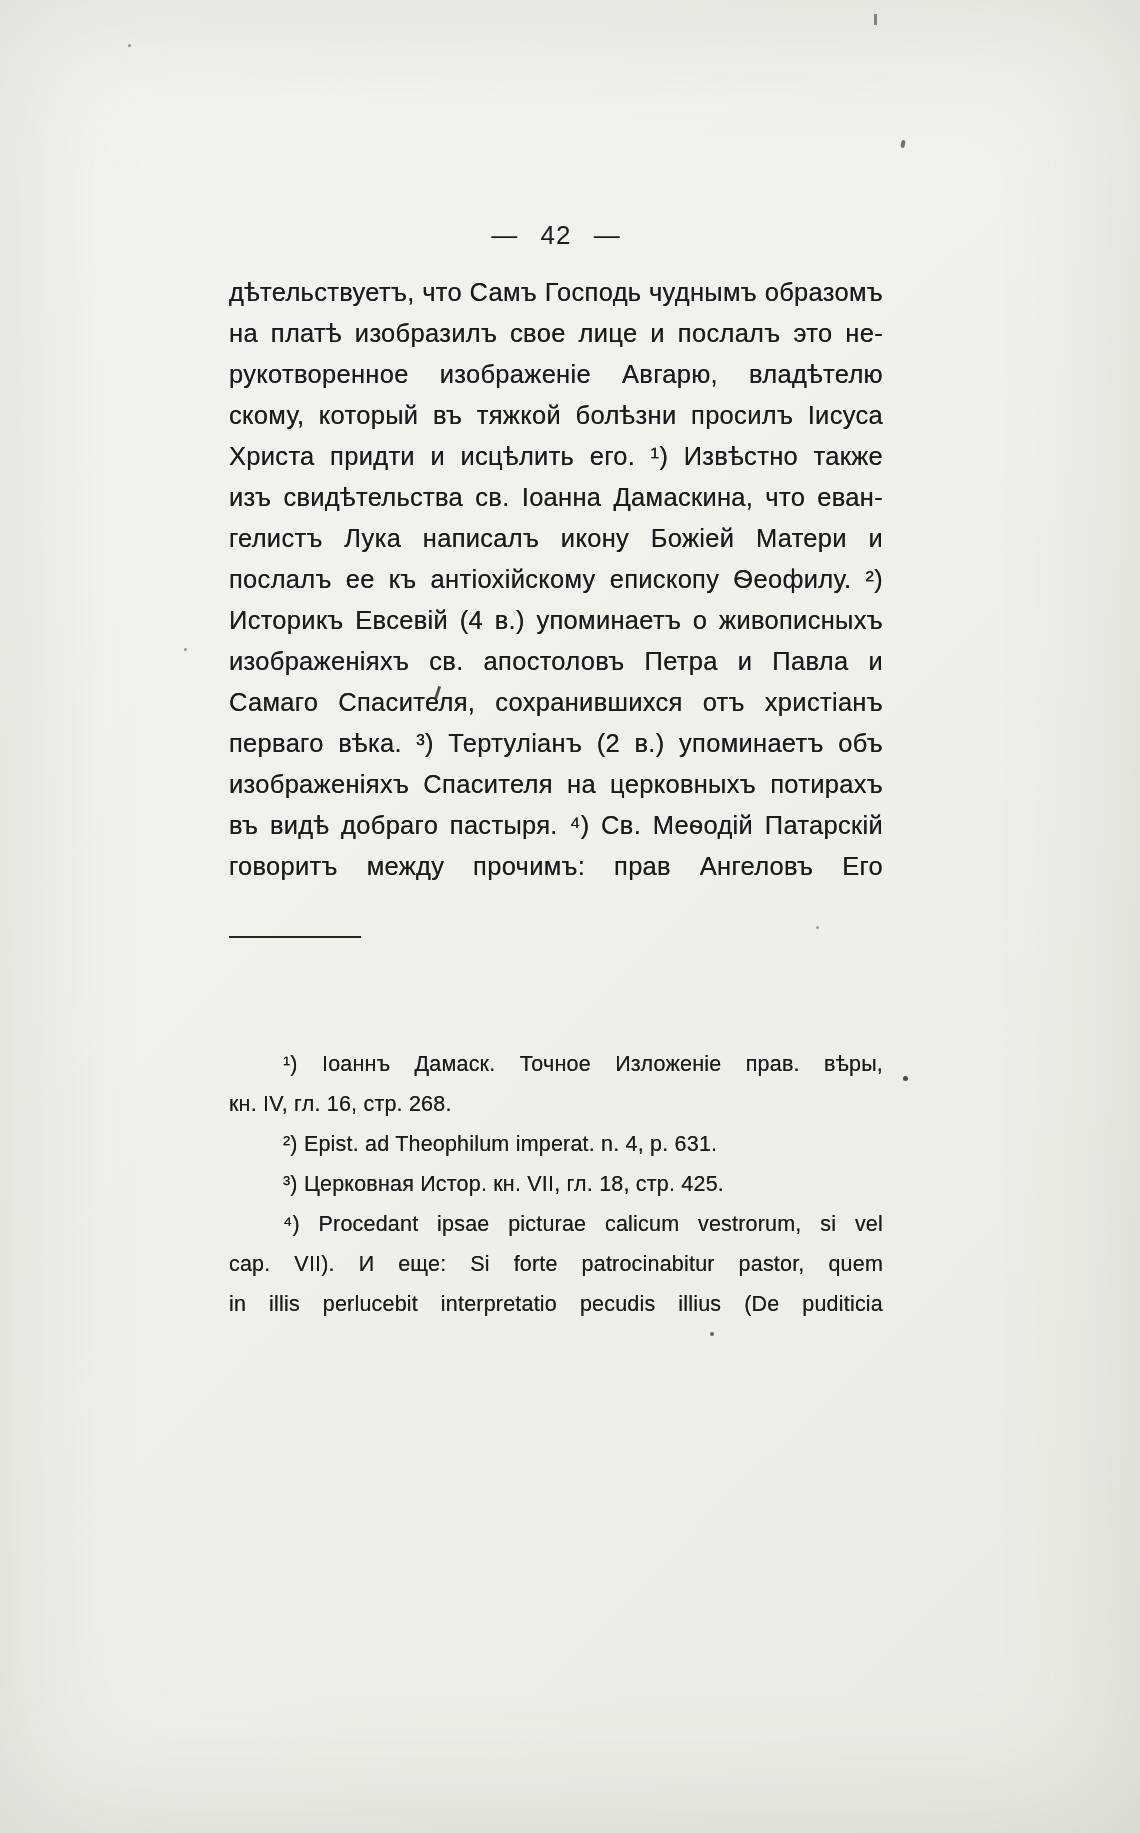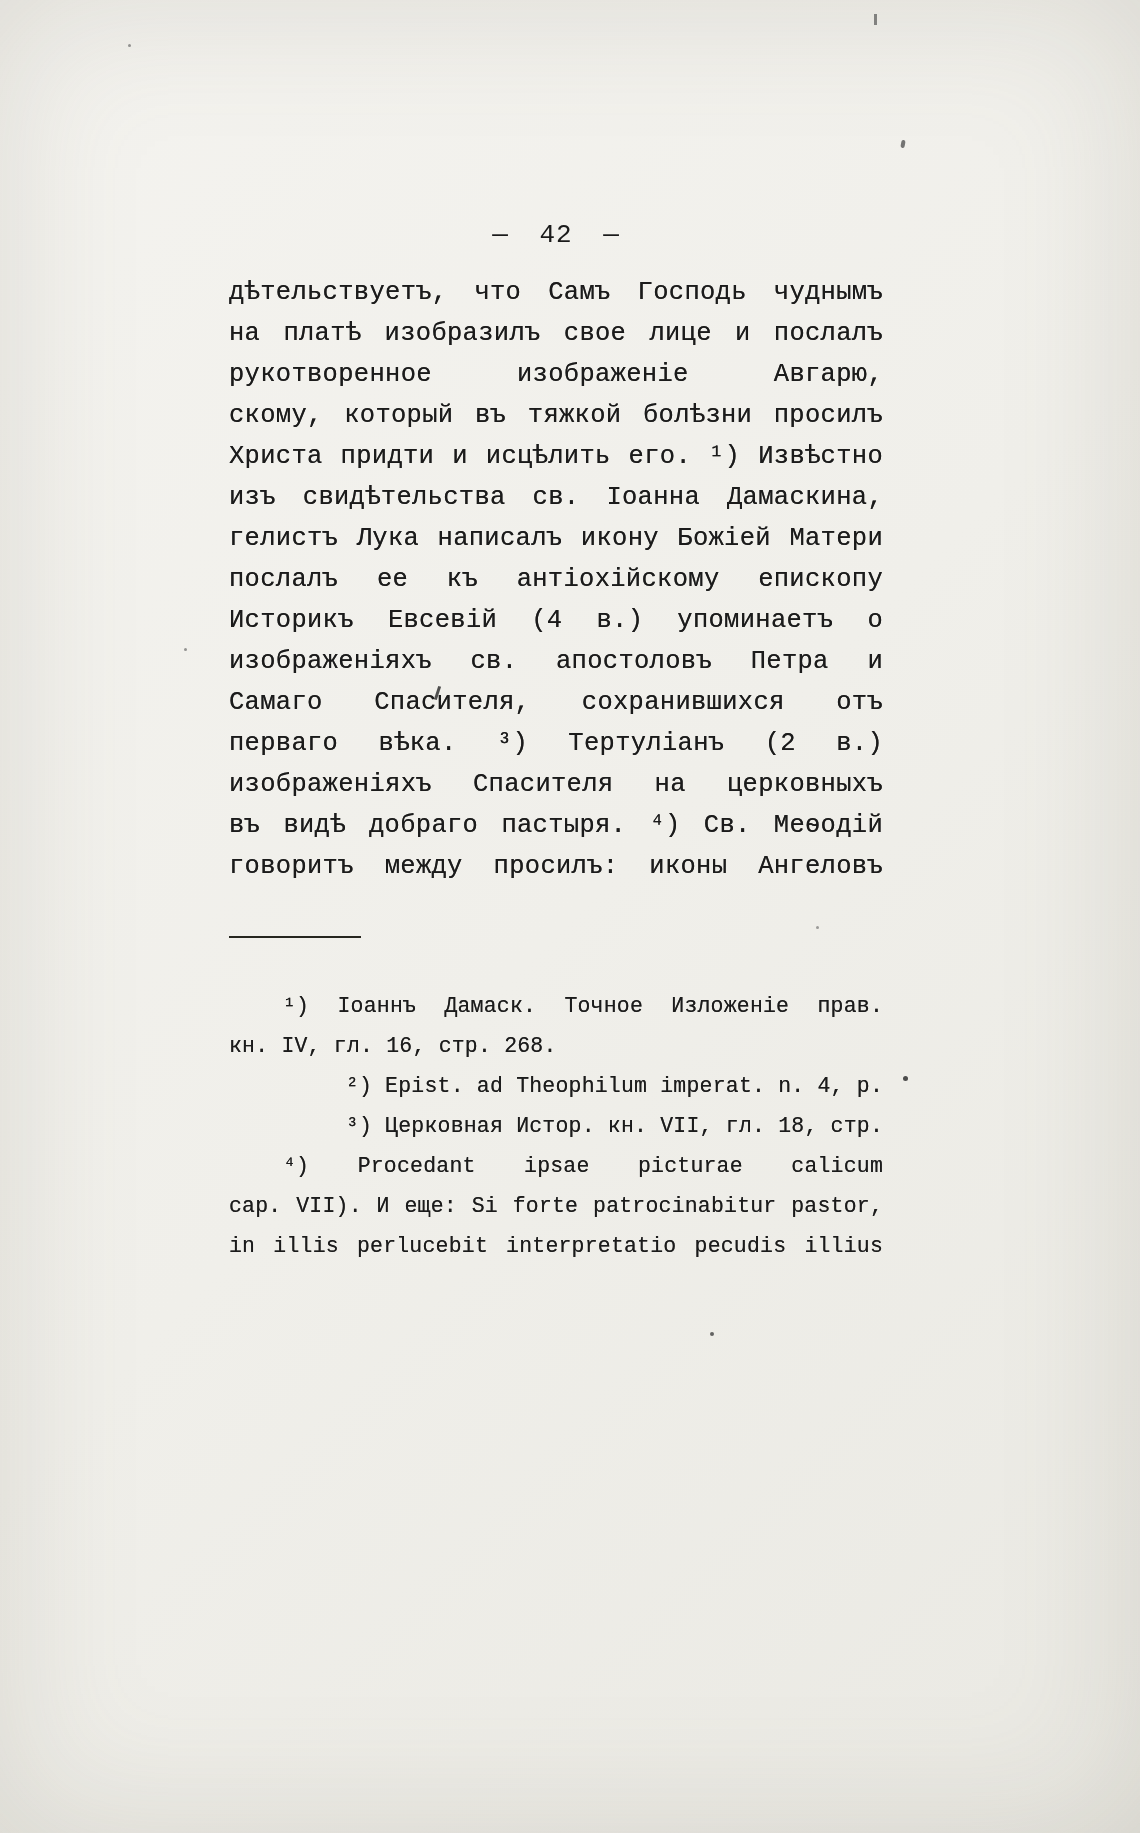--- a/index.html
+++ b/index.html
@@ -11,21 +11,21 @@
     height: 1833px;
     background: #e7e6e1;
     overflow: hidden;
   }
   .page {
     position: relative;
     width: 1140px;
     height: 1833px;
     background: linear-gradient(135deg, #f4f3ef 0%, #f0efea 50%, #eae9e3 100%);
     box-shadow: inset 0 0 140px rgba(115, 110, 95, 0.18);
-    font-family: Liberation Mono, monospace;
+    font-family: Liberation Sans, sans-serif;
     color: #1b1b1b;
     overflow: hidden;
   }
   .page-number {
     position: absolute;
     top: 220px;
     left: 229px;
     width: 654px;
     text-align: center;
     font-size: 26px;
@@ -53,21 +53,21 @@
   .footnote-rule {
     position: absolute;
     top: 936px;
     left: 229px;
     width: 132px;
     height: 2px;
     background: #26261f;
   }
   .footnotes-block {
     position: absolute;
-    top: 986px;
+    top: 1044px;
     left: 229px;
     width: 654px;
   }
   .fline {
     font-size: 21.5px;
     line-height: 40px;
     height: 40px;
     overflow: hidden;
     text-align: justify;
     text-align-last: justify;
@@ -102,21 +102,21 @@
       <div class="bline">Христа придти и исцѣлить его. ¹) Извѣстно также</div>
       <div class="bline">изъ свидѣтельства св. Іоанна Дамаскина, что еван-</div>
       <div class="bline">гелистъ Лука написалъ икону Божіей Матери и</div>
       <div class="bline">послалъ ее къ антіохійскому епископу Ѳеофилу. ²)</div>
       <div class="bline">Историкъ Евсевій (4 в.) упоминаетъ о живописныхъ</div>
       <div class="bline">изображеніяхъ св. апостоловъ Петра и Павла и</div>
       <div class="bline">Самаго Спасителя, сохранившихся отъ христіанъ</div>
       <div class="bline">перваго вѣка. ³) Тертуліанъ (2 в.) упоминаетъ объ</div>
       <div class="bline">изображеніяхъ Спасителя на церковныхъ потирахъ</div>
       <div class="bline">въ видѣ добраго пастыря. ⁴) Св. Меѳодій Патарскій</div>
-      <div class="bline">говоритъ между просилъ: иконы Ангеловъ Его</div>
+      <div class="bline">говоритъ между прочимъ: прав Ангеловъ Его</div>
     </div>
 
   <div class="footnote-rule"></div>
 
   <div class="footnotes-block" id="footnotes">
       <div class="footnote">
         <div class="fline first">¹) Іоаннъ Дамаск. Точное Изложеніе прав. вѣры,</div>
         <div class="fline last">кн. IV, гл. 16, стр. 268.</div>
       </div>
       <div class="footnote">

